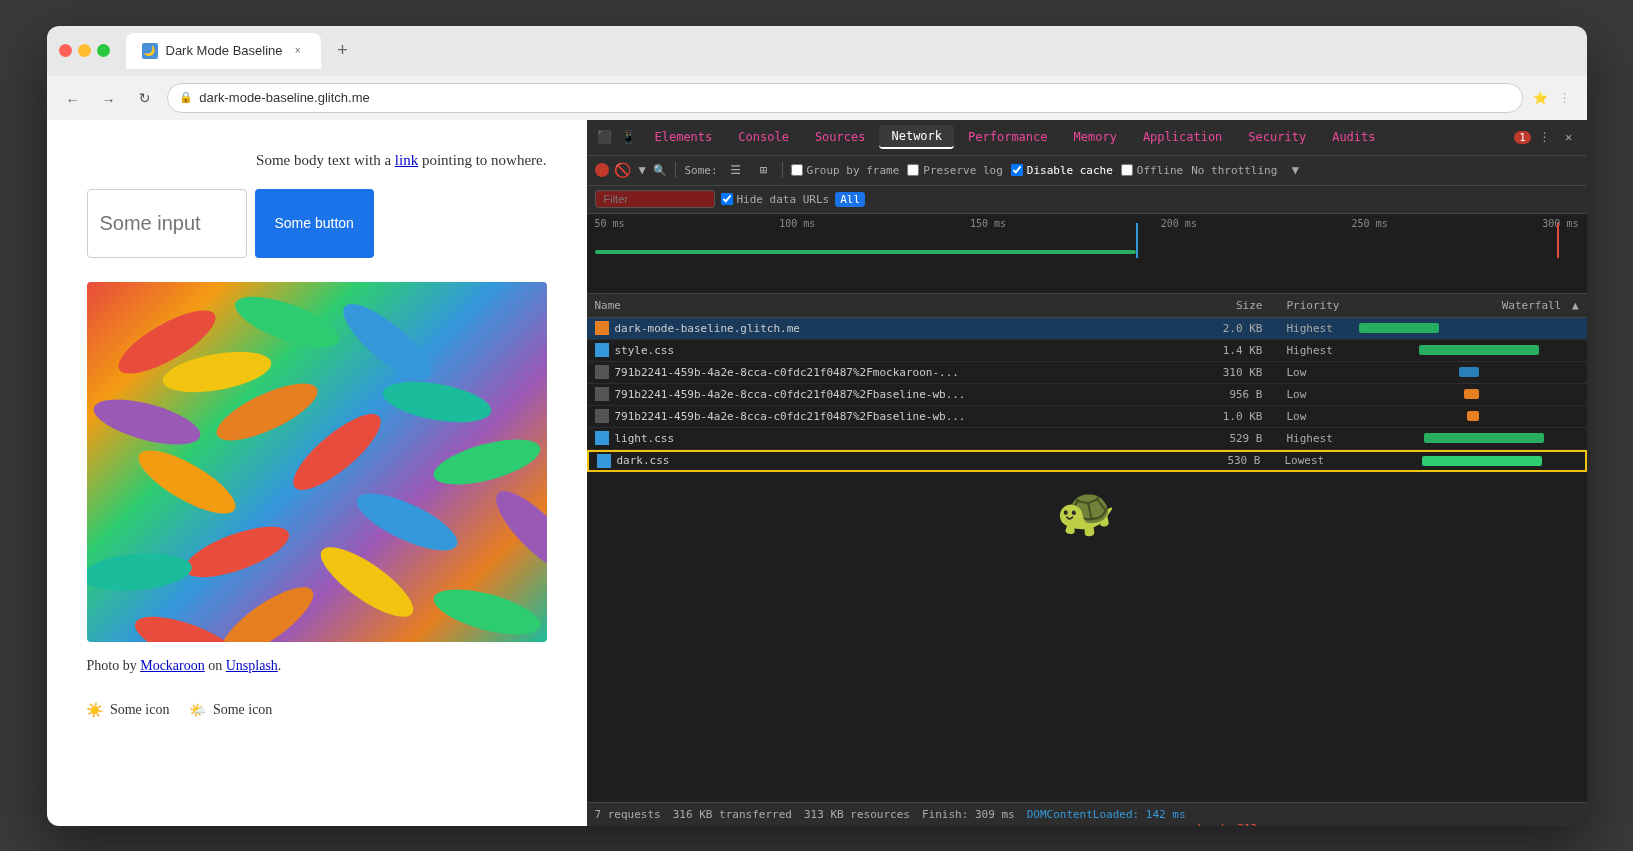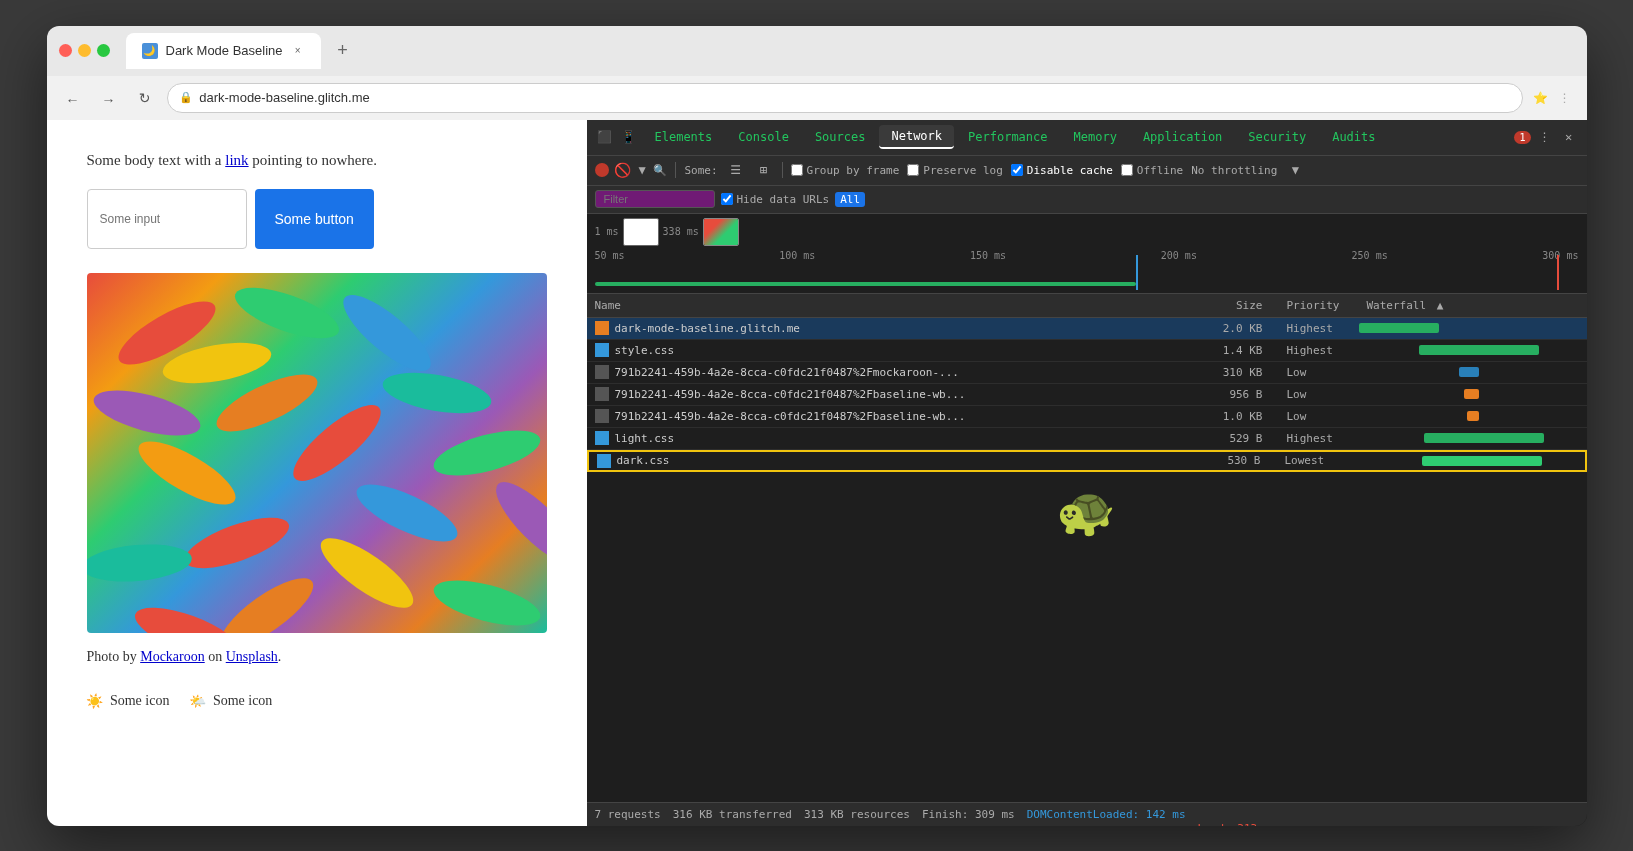--- a/index.html
+++ b/index.html
@@ -150,34 +150,35 @@
       font-weight: bold;
       color: #0000cc;
       margin-bottom: 16px;
       font-family: serif;
     }
     .page-body-text {
       font-size: 15px;
       color: #333;
       margin-bottom: 20px;
       font-family: serif;
+      text-align: right;
     }
     .page-body-text a {
       color: #0000cc;
     }
     .input-row {
       display: flex;
       gap: 8px;
       margin-bottom: 24px;
     }
     .page-input {
       border: 1px solid #ccc;
       border-radius: 4px;
       padding: 22px 12px;
-      font-size: 12px;
+      font-size: 20px;
       color: #0f766e;
       width: 160px;
     }
     .page-button {
       background: #1a73e8;
       color: white;
       border: none;
       border-radius: 4px;
       padding: 8px 20px;
       font-size: 14px;
@@ -235,21 +236,21 @@
     }
     .devtools-tabs {
       display: flex;
       align-items: center;
       gap: 2px;
       flex: 1;
     }
     .devtools-tab {
       padding: 4px 12px;
       font-size: 12px;
-      color: #22c55e;
+      color: #ec4899;
       cursor: pointer;
       border-radius: 4px;
     }
     .devtools-tab.active {
       background: #3a3a3a;
       color: #fff;
       border-bottom: 2px solid #fff;
     }
     .devtools-tab-network {
       background: #2d2d2d;
@@ -340,21 +341,21 @@
       height: 28px;
       display: flex;
       align-items: center;
       padding: 0 8px;
       gap: 6px;
       border-bottom: 1px solid #444;
       flex-shrink: 0;
       font-size: 11px;
     }
     .filter-input {
-      background: #701a75;
+      background: #7f1d1d;
       border: 1px solid #555;
       border-radius: 3px;
       padding: 2px 8px;
       color: #aaa;
       font-size: 11px;
       width: 120px;
     }
     .filter-tags {
       display: flex;
       gap: 4px;
@@ -391,21 +392,21 @@
       border-bottom: 1px solid #444;
       font-size: 11px;
       color: #aaa;
       position: sticky;
       top: 0;
       z-index: 10;
     }
     .col-name { flex: 1; }
     .col-size { width: 80px; text-align: right; padding-right: 16px; }
     .col-priority { width: 80px; text-align: left; padding-left: 8px; }
-    .col-waterfall { width: 220px; text-align: left; padding-left: 8px; }
+    .col-waterfall { width: 220px; text-align: right; padding-left: 8px; }
     .col-sort-arrow { margin-left: 4px; color: #aaa; }
     .table-row {
       display: flex;
       align-items: center;
       height: 22px;
       padding: 0 8px;
       border-bottom: 1px solid #2d2d2d;
       font-size: 11px;
       cursor: pointer;
     }
@@ -600,28 +601,20 @@
       <div class="filter-bar">
         <input class="filter-input" type="text" placeholder="Filter" style="">
         <label class="checkbox-label">
           <input type="checkbox" checked="" style="">
           <span>Hide data URLs</span>
         </label>
         <span style="background:#1a73e8;color:#fff;padding:1px 5px;border-radius:3px;font-size:11px;">All</span>
       </div>
 
       <div class="timeline-area">
-        <div style="display:flex;align-items:center;gap:4px;margin-bottom:4px;">
-          <span style="color:#888;font-size:10px;">1 ms</span>
-          <div style="width:36px;height:28px;background:#fff;border:1px solid #666;border-radius:2px;"></div>
-          <span style="color:#888;font-size:10px;">338 ms</span>
-          <div style="width:36px;height:28px;border:1px solid #888;border-radius:2px;overflow:hidden;">
-            <div style="width:100%;height:100%;background:linear-gradient(135deg,#e74c3c 30%,#2ecc71 60%);"></div>
-          </div>
-        </div>
         <div style="position:relative;height:40px;">
 
           <div style="display:flex;justify-content:space-between;color:#888;font-size:10px;padding:0 0 4px 0;">
             <span>50 ms</span>
             <span>100 ms</span>
             <span>150 ms</span>
             <span>200 ms</span>
             <span>250 ms</span>
             <span>300 ms</span>
           </div>

